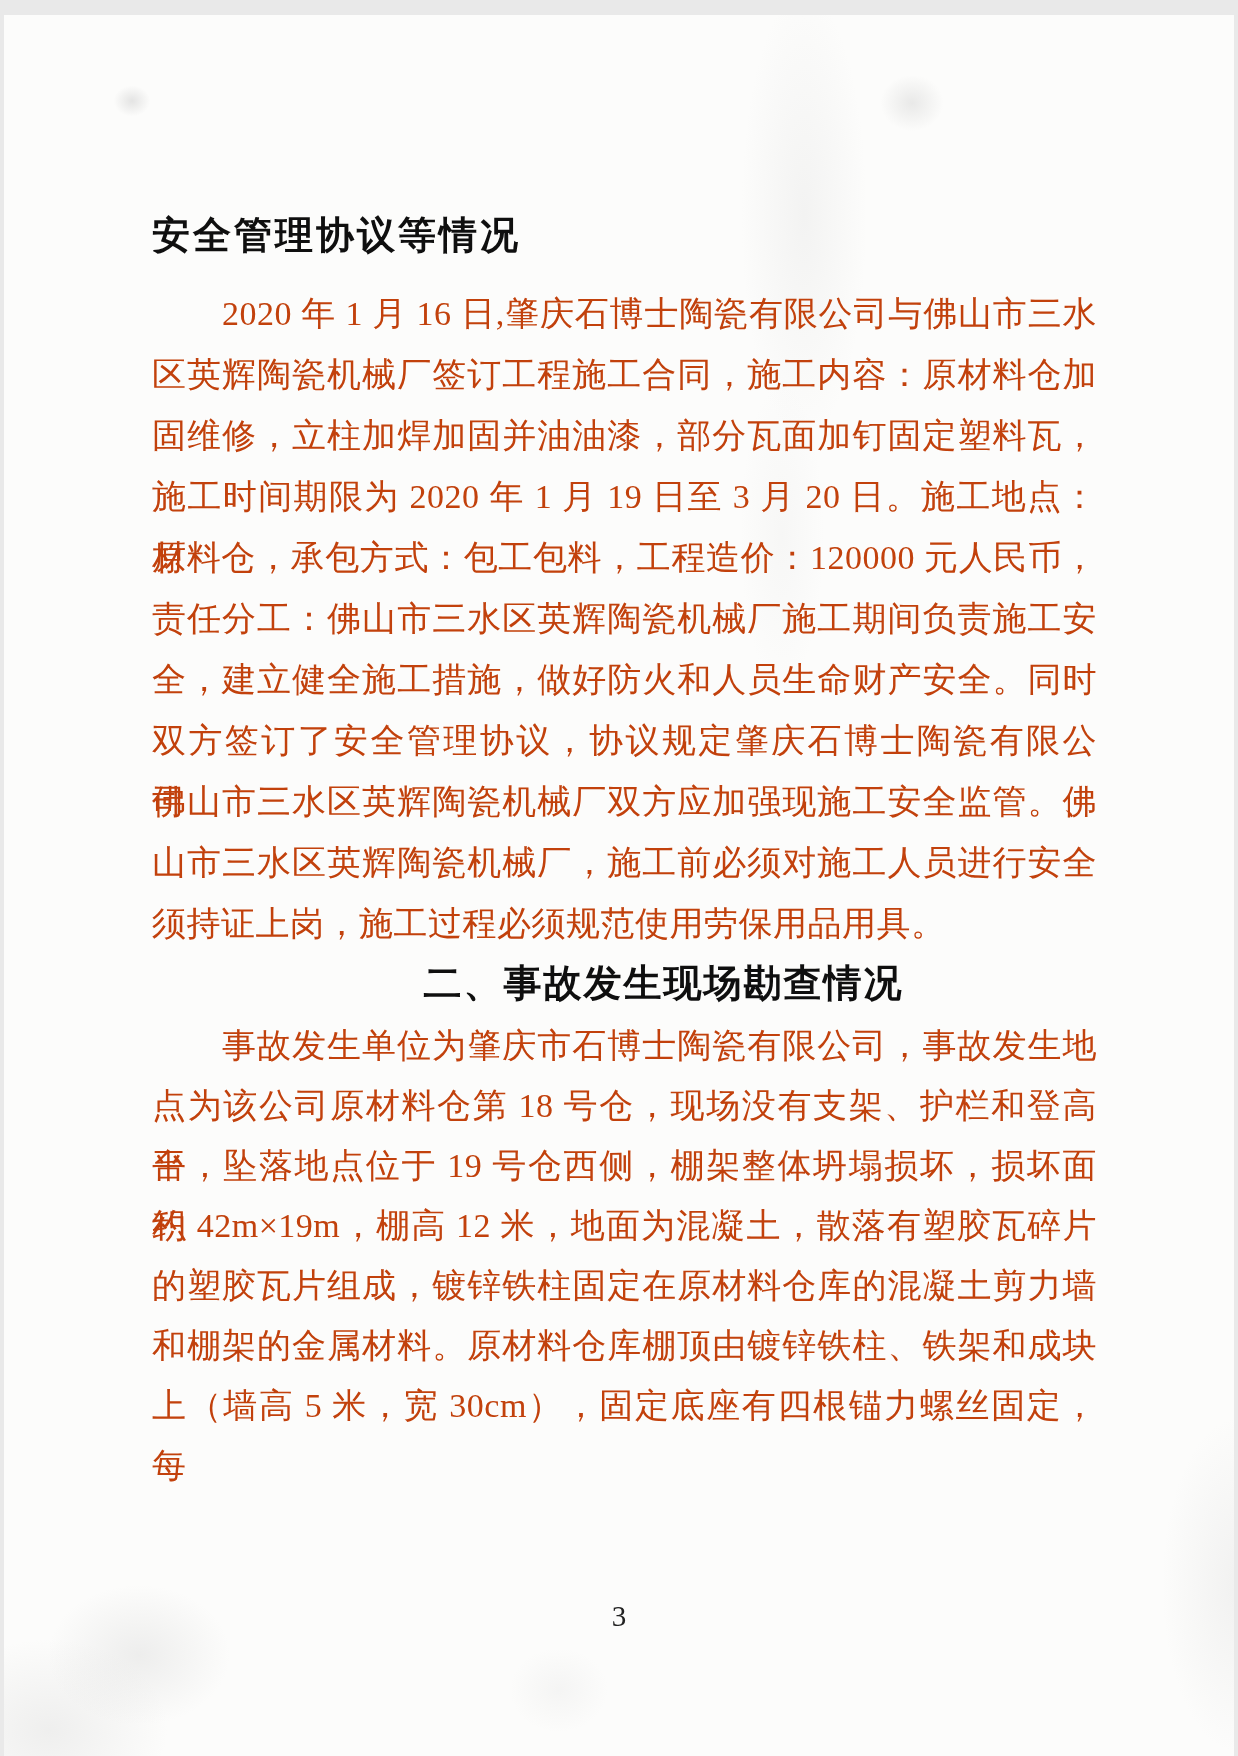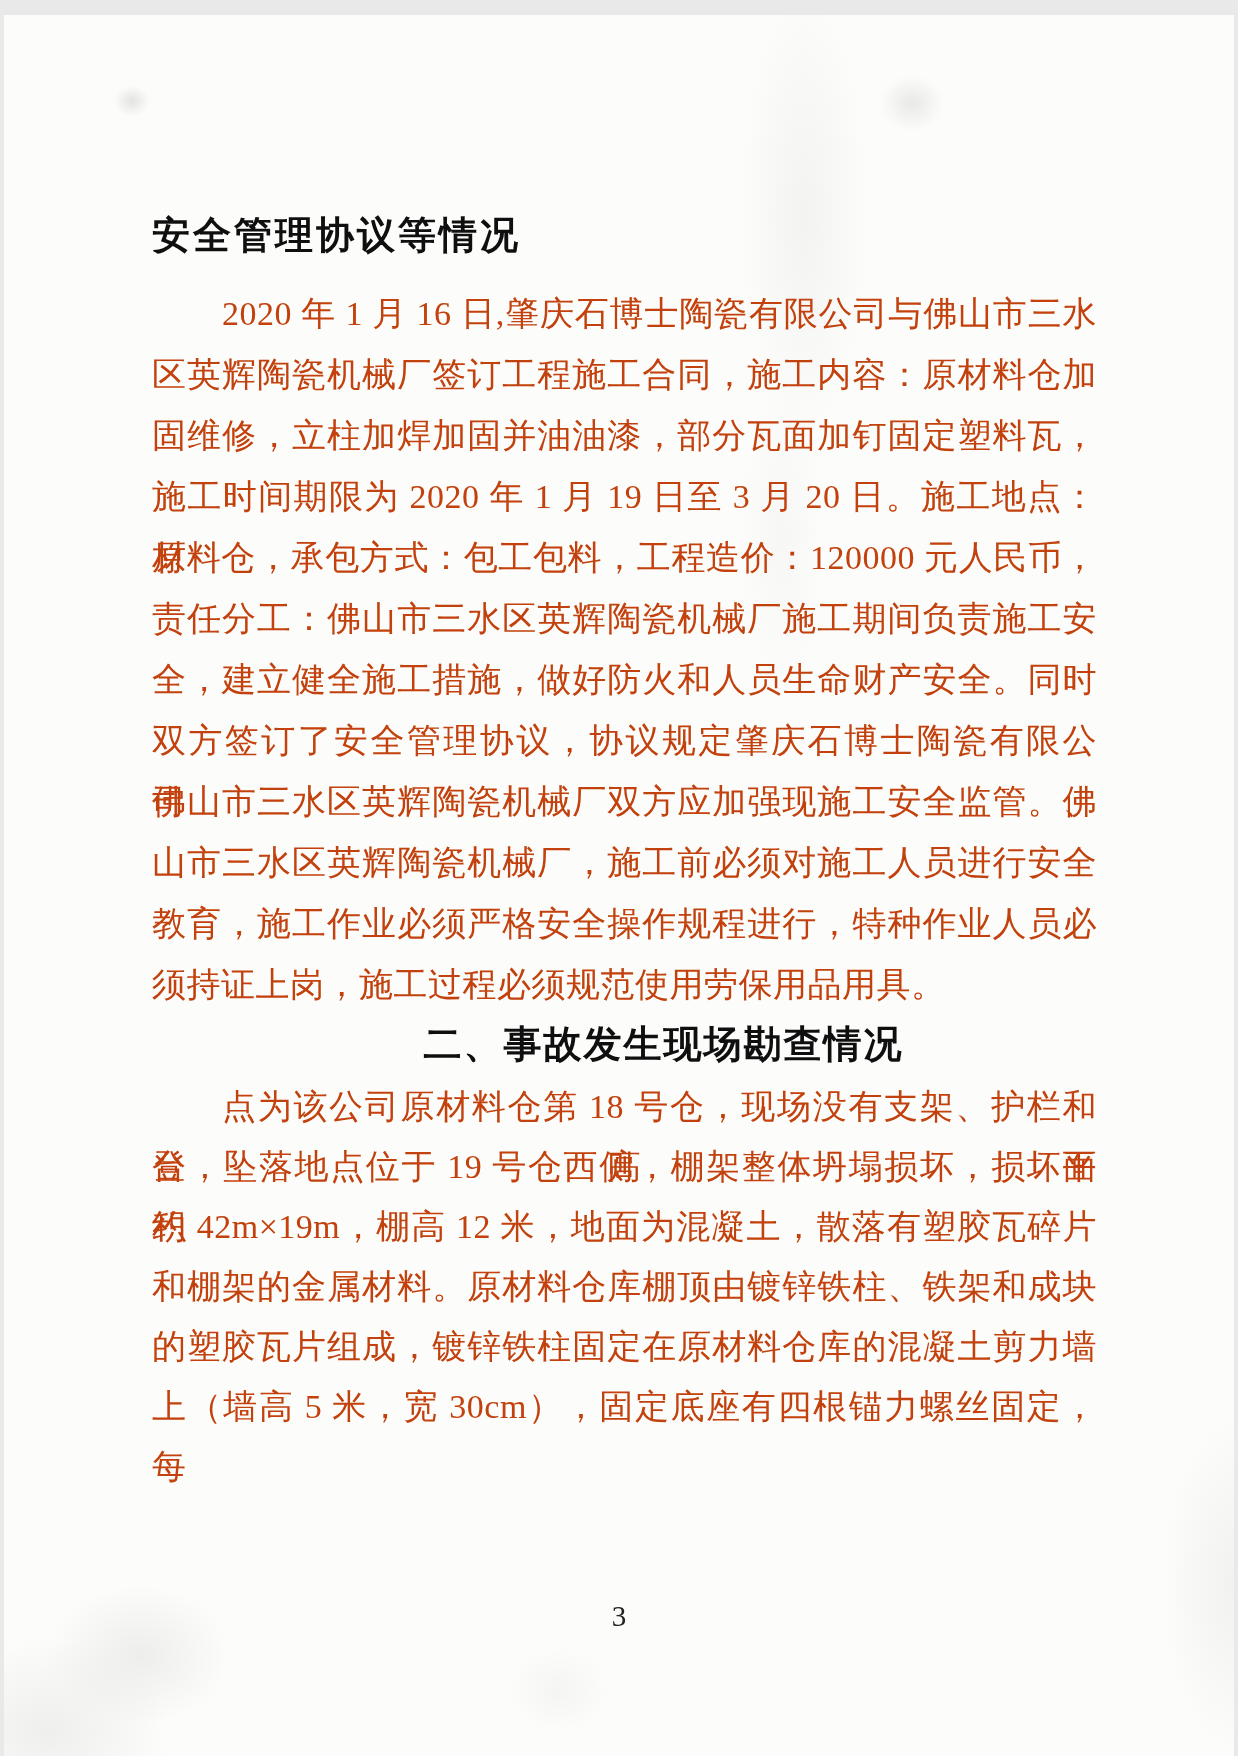--- a/index.html
+++ b/index.html
@@ -104,32 +104,32 @@
         <div class="line">2020 年 1 月 16 日,肇庆石博士陶瓷有限公司与佛山市三水</div>
         <div class="line">区英辉陶瓷机械厂签订工程施工合同，施工内容：原材料仓加</div>
         <div class="line">固维修，立柱加焊加固并油油漆，部分瓦面加钉固定塑料瓦，</div>
         <div class="line">施工时间期限为 2020 年 1 月 19 日至 3 月 20 日。施工地点：原</div>
         <div class="line">材料仓，承包方式：包工包料，工程造价：120000 元人民币，</div>
         <div class="line">责任分工：佛山市三水区英辉陶瓷机械厂施工期间负责施工安</div>
         <div class="line">全，建立健全施工措施，做好防火和人员生命财产安全。同时</div>
         <div class="line">双方签订了安全管理协议，协议规定肇庆石博士陶瓷有限公司、</div>
         <div class="line">佛山市三水区英辉陶瓷机械厂双方应加强现施工安全监管。佛</div>
         <div class="line">山市三水区英辉陶瓷机械厂，施工前必须对施工人员进行安全</div>
-        <div class="line">教育，施工作业必须严格安全操作规程进行，特种作业人员必</div>
         <div class="line">须持证上岗，施工过程必须规范使用劳保用品用具。</div>
       </div>
 
     <h2 class="section-heading">二、事故发生现场勘查情况</h2>
 
     <div class="para p2">
+        <div class="line">事故发生单位为肇庆市石博士陶瓷有限公司，事故发生地</div>
         <div class="line">点为该公司原材料仓第 18 号仓，现场没有支架、护栏和登高平</div>
         <div class="line">台，坠落地点位于 19 号仓西侧，棚架整体坍塌损坏，损坏面积</div>
         <div class="line">约 42m×19m，棚高 12 米，地面为混凝土，散落有塑胶瓦碎片</div>
+        <div class="line">的塑胶瓦片组成，镀锌铁柱固定在原材料仓库的混凝土剪力墙</div>
         <div class="line">和棚架的金属材料。原材料仓库棚顶由镀锌铁柱、铁架和成块</div>
-        <div class="line">的塑胶瓦片组成，镀锌铁柱固定在原材料仓库的混凝土剪力墙</div>
         <div class="line">上（墙高 5 米，宽 30cm），固定底座有四根锚力螺丝固定，每</div>
       </div>
 
   </div>
 
   <div class="footer">3</div>
 
 </div>
 
 </body></html>

